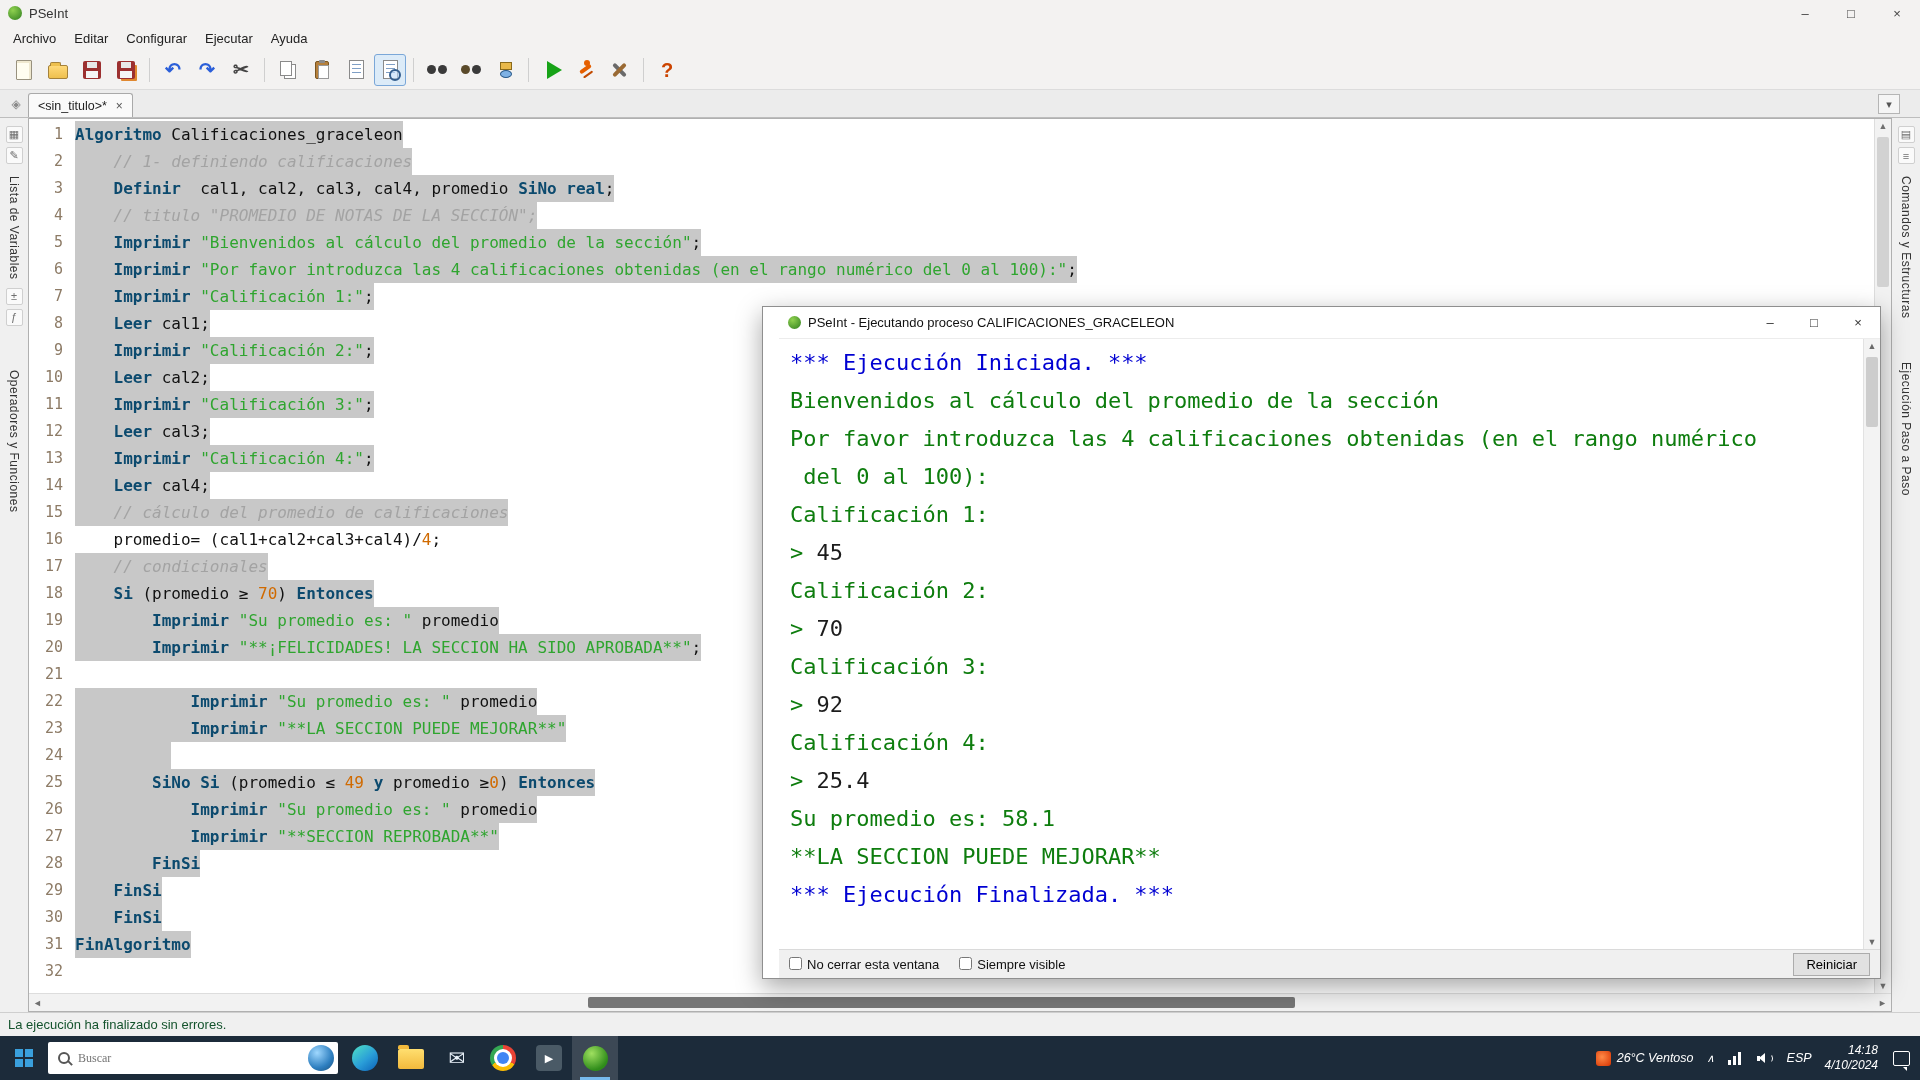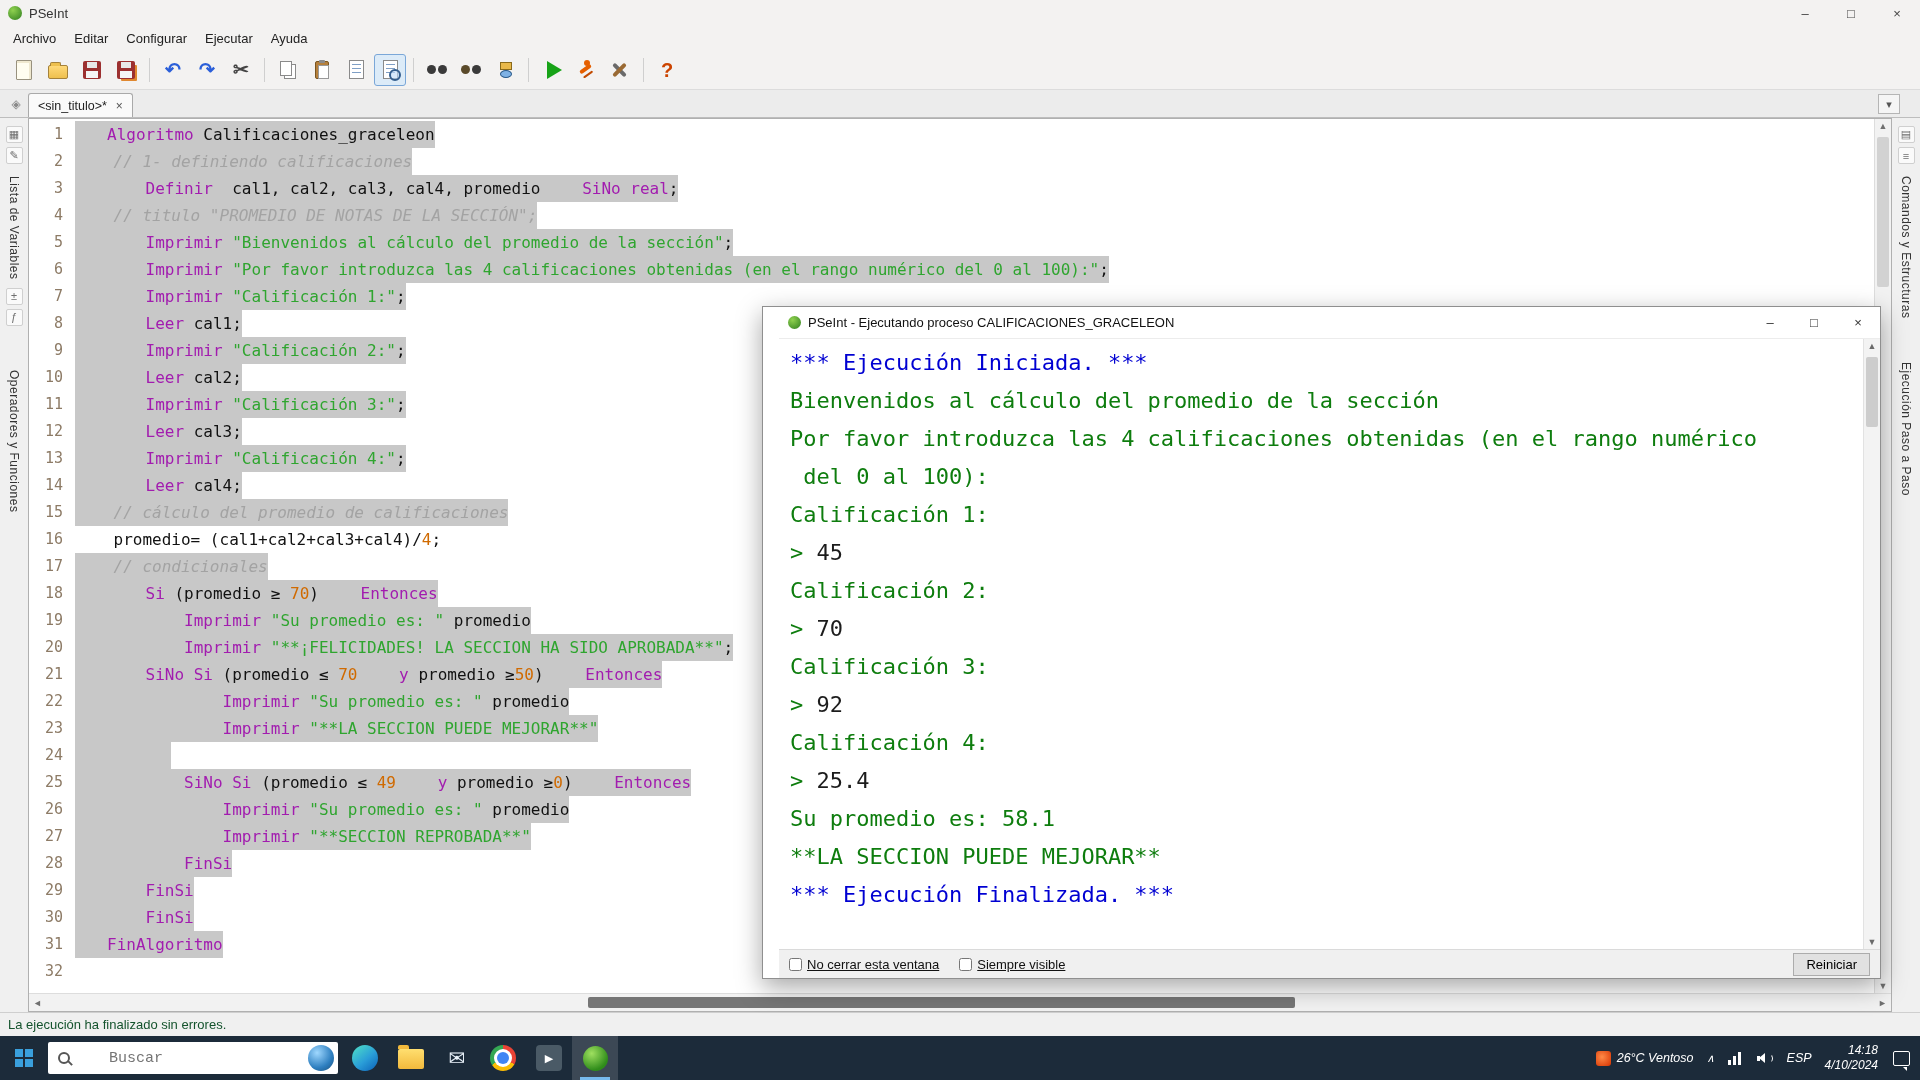--- a/index.html
+++ b/index.html
@@ -71,40 +71,40 @@
   .vlabel.second { margin-top: 44px; }
 
   
   .editor-wrap { flex: 1; display: flex; flex-direction: column; min-width: 0; background: #fff; border: 1px solid #b0b0b0; }
   .editor { flex: 1; display: flex; min-height: 0; }
   .code-area { flex: 1; overflow: hidden; font-family: "DejaVu Sans Mono", "Liberation Mono", monospace; font-size: 16px; line-height: 27px; padding-top: 2px; }
   .code-line { display: flex; height: 27px; }
   .ln { flex: 0 0 46px; text-align: right; padding-right: 12px; color: #8d7b66; font-size: 15px; }
   .lc { white-space: pre; }
   .lc.sel { background: #c8c8c8; }
-  .tk-k { color: #a21caf; font-weight: normal; margin-left: 32px; }
+  .tk-k { color: #0c4a6e; font-weight: bold; }
   .tk-p { color: #111; }
   .tk-s { color: #2fa52f; }
   .tk-c { color: #a3a3a3; font-style: italic; }
   .tk-n { color: #d06a00; }
   .editor-vscroll { flex: 0 0 17px; background: #f2f2f2; border-left: 1px solid #ddd; display: flex; flex-direction: column; align-items: center; justify-content: space-between; font-size: 9px; color: #707070; padding: 2px 0; position: relative; }
   .v-thumb { position: absolute; top: 18px; left: 2px; right: 2px; height: 150px; background: #d2d2d2; border-radius: 2px; }
   .editor-hscroll { flex: 0 0 18px; background: #f2f2f2; border-top: 1px solid #ddd; position: relative; display: flex; align-items: center; justify-content: space-between; font-size: 9px; color: #707070; padding: 0 4px; }
   .h-thumb { position: absolute; left: 30%; width: 38%; top: 3px; bottom: 3px; background: #767676; border-radius: 2px; }
 
   
   .statusbar { flex: 0 0 24px; background: #f0f0f0; border-top: 1px solid #cfcfcf; display: flex; align-items: center; padding-left: 8px; font-size: 13px; color: #14532d; }
 
   
   .taskbar { flex: 0 0 44px; background: #1c2b3a; display: flex; align-items: center; color: #fff; }
   .start-btn { width: 48px; height: 100%; display: flex; align-items: center; justify-content: center; }
   .win-logo { position: relative; width: 18px; height: 18px; }
   .win-logo::before { content: ""; position: absolute; top: 0; left: 0; width: 8px; height: 8px; background: #3aa0dd; box-shadow: 10px 0 #3aa0dd, 0 10px #3aa0dd, 10px 10px #3aa0dd; }
   .search-box { width: 290px; height: 32px; background: #fff; border-radius: 2px; display: flex; align-items: center; padding: 0 4px 0 10px; gap: 8px; margin-right: 4px; }
-  .search-box input { border: none; outline: none; flex: 1; font-size: 15px; font-family: Liberation Mono, monospace; color: #333; background: transparent; margin-left: 31px; }
+  .search-box input { border: none; outline: none; flex: 1; font-size: 12px; font-family: Liberation Serif, serif; color: #333; background: transparent; }
   .lens-ico { width: 12px; height: 12px; border: 2px solid #555; border-radius: 50%; position: relative; flex: 0 0 auto; }
   .lens-ico::after { content: ""; position: absolute; width: 6px; height: 2px; background: #555; transform: rotate(45deg); right: -5px; bottom: -2px; }
   .search-avatar { width: 26px; height: 26px; border-radius: 50%; background: radial-gradient(circle at 35% 30%, #9fd8ff, #2e7fc0 60%, #1a4e7a); flex: 0 0 auto; }
   .taskbar-apps { display: flex; height: 100%; }
   .tb-app { width: 46px; height: 100%; display: flex; align-items: center; justify-content: center; position: relative; }
   .tb-app.active { background: rgba(255,255,255,.14); }
   .tb-app.active::after { content: ""; position: absolute; bottom: 0; left: 8px; right: 8px; height: 3px; background: #76b9ed; }
   .a-edge { width: 26px; height: 26px; border-radius: 50%; background: linear-gradient(140deg, #49d6c9 10%, #2a9ed8 55%, #0b61b8); }
   .a-explorer { width: 26px; height: 20px; background: linear-gradient(#ffdf70, #f2b93c); border-radius: 2px; position: relative; margin-top: 2px; }
   .a-explorer::before { content: ""; position: absolute; top: -4px; left: 0; width: 11px; height: 4px; background: #f2b93c; border-radius: 2px 2px 0 0; }
@@ -137,21 +137,21 @@
   .console-body { flex: 1; display: flex; min-height: 0; border-top: 1px solid #ececec; }
   .console-output { flex: 1; padding: 5px 4px 0 11px; font-family: "DejaVu Sans Mono", "Liberation Mono", monospace; font-size: 22px; line-height: 38px; white-space: pre-wrap; overflow: hidden; }
   .c-line { min-height: 38px; }
   .c-system { color: #0000d2; }
   .c-output { color: #0e7d0e; }
   .c-input .c-prompt { color: #0e7d0e; }
   .c-input .c-value { color: #1c1c1c; }
   .console-vscroll { flex: 0 0 17px; background: #f3f3f3; border-left: 1px solid #e2e2e2; display: flex; flex-direction: column; align-items: center; justify-content: space-between; padding: 2px 0; font-size: 9px; color: #6a6a6a; position: relative; }
   .cv-thumb { position: absolute; top: 18px; left: 2px; right: 2px; height: 70px; background: #cdcdcd; border-radius: 2px; }
   .console-footer { flex: 0 0 29px; background: #f0f0f0; border-top: 1px solid #dadada; display: flex; align-items: center; gap: 20px; padding: 0 10px; font-size: 13px; color: #111; }
-  .chk { display: flex; align-items: center; gap: 5px; text-decoration: underline; }
+  .chk { display: flex; align-items: flex-start; gap: 5px; }
   .chk input { width: 13px; height: 13px; }
   .restart-btn { margin-left: auto; background: #e1e1e1; border: 1px solid #acacac; padding: 3px 12px; font-size: 13px; font-family: inherit; }
 </style>
 </head>
 <body>
 
 <div class="app">
 
   <div class="titlebar">
     <span class="app-ico"></span>
@@ -334,21 +334,20 @@
             <div class="code-line">
               <span class="ln">19</span>
               <span class="lc sel">        <span class="tk-k">Imprimir</span><span class="tk-p"> </span><span class="tk-s">"Su promedio es: "</span><span class="tk-p"> promedio</span></span>
             </div>
             <div class="code-line">
               <span class="ln">20</span>
               <span class="lc sel">        <span class="tk-k">Imprimir</span><span class="tk-p"> </span><span class="tk-s">"**¡FELICIDADES! LA SECCION HA SIDO APROBADA**"</span><span class="tk-p">;</span></span>
             </div>
             <div class="code-line">
               <span class="ln">21</span>
-              <span class="lc sel">    <span class="tk-k">SiNo Si</span><span class="tk-p"> (promedio ≤ </span><span class="tk-n">70</span><span class="tk-p"> </span><span class="tk-k">y</span><span class="tk-p"> promedio ≥</span><span class="tk-n">50</span><span class="tk-p">) </span><span class="tk-k">Entonces</span></span>
             </div>
             <div class="code-line">
               <span class="ln">22</span>
               <span class="lc sel">            <span class="tk-k">Imprimir</span><span class="tk-p"> </span><span class="tk-s">"Su promedio es: "</span><span class="tk-p"> promedio</span></span>
             </div>
             <div class="code-line">
               <span class="ln">23</span>
               <span class="lc sel">            <span class="tk-k">Imprimir</span><span class="tk-p"> </span><span class="tk-s">"**LA SECCION PUEDE MEJORAR**"</span></span>
             </div>
             <div class="code-line">

